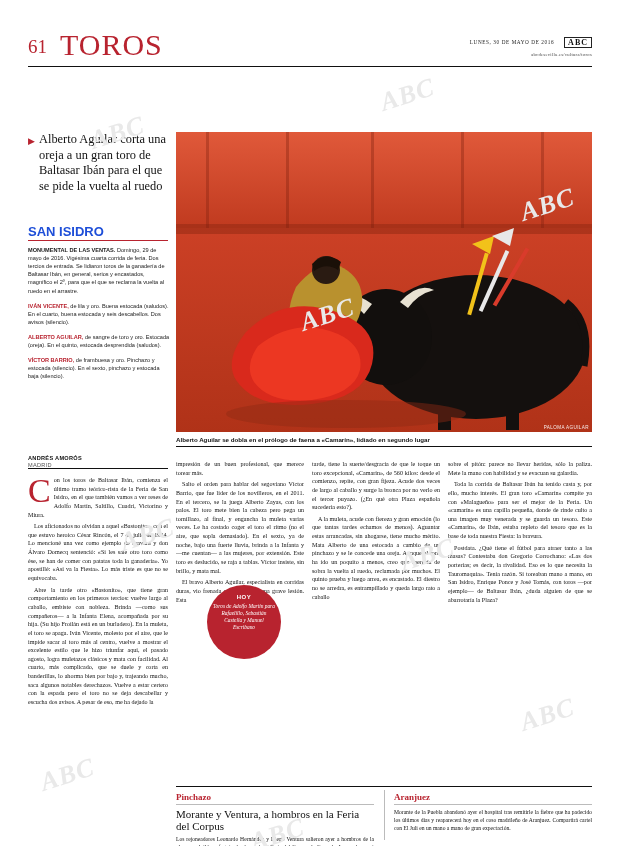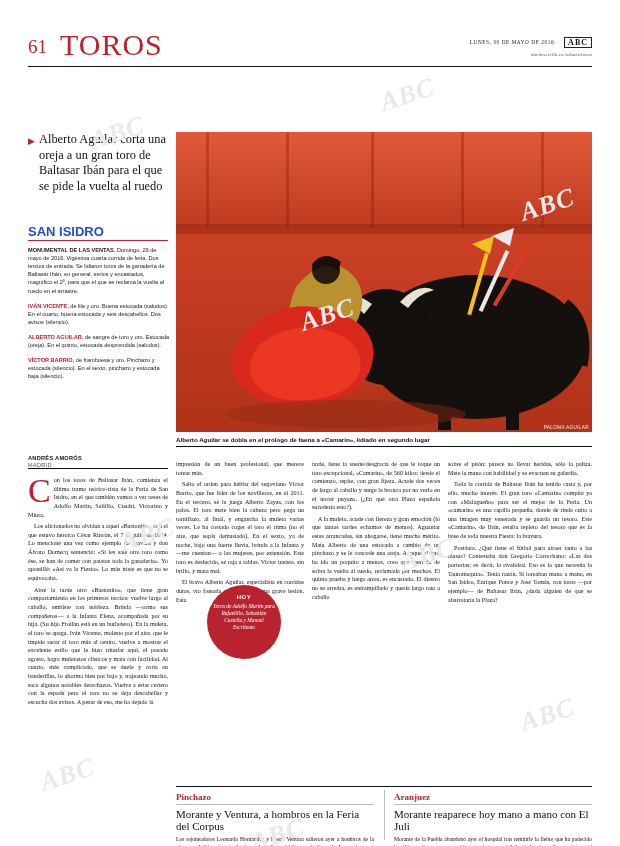--- a/index.html
+++ b/index.html
@@ -247,17 +247,16 @@
   <div class="box boxA">
     <div class="city">Pinchazo</div>
     <div class="hr"></div>
     <div class="t">Morante y Ventura, a hombros en la Feria del Corpus</div>
     <div class="d">Los rejoneadores Leonardo Hernández y Diego Ventura salieron ayer a hombros de la plaza en el último festejo de abono de la Feria del Corpus de Granada. Leonardo sumó tres orejas y Ventura, dos. Sergio Galán logró un trofeo.</div>
   </div>
 
   <div class="box boxB">
     <div class="city">Aranjuez</div>
     <div class="hr"></div>
-    <div class="t">Morante reaparece hoy mano a mano con El Juli</div>
     <div class="d">Morante de la Puebla abandonó ayer el hospital tras remitirle la fiebre que ha padecido los últimos días y reaparecerá hoy en el coso madrileño de Aranjuez. Compartirá cartel con El Juli en un mano a mano de gran expectación.</div>
   </div>
 
 </div>
 
 </body></html>

